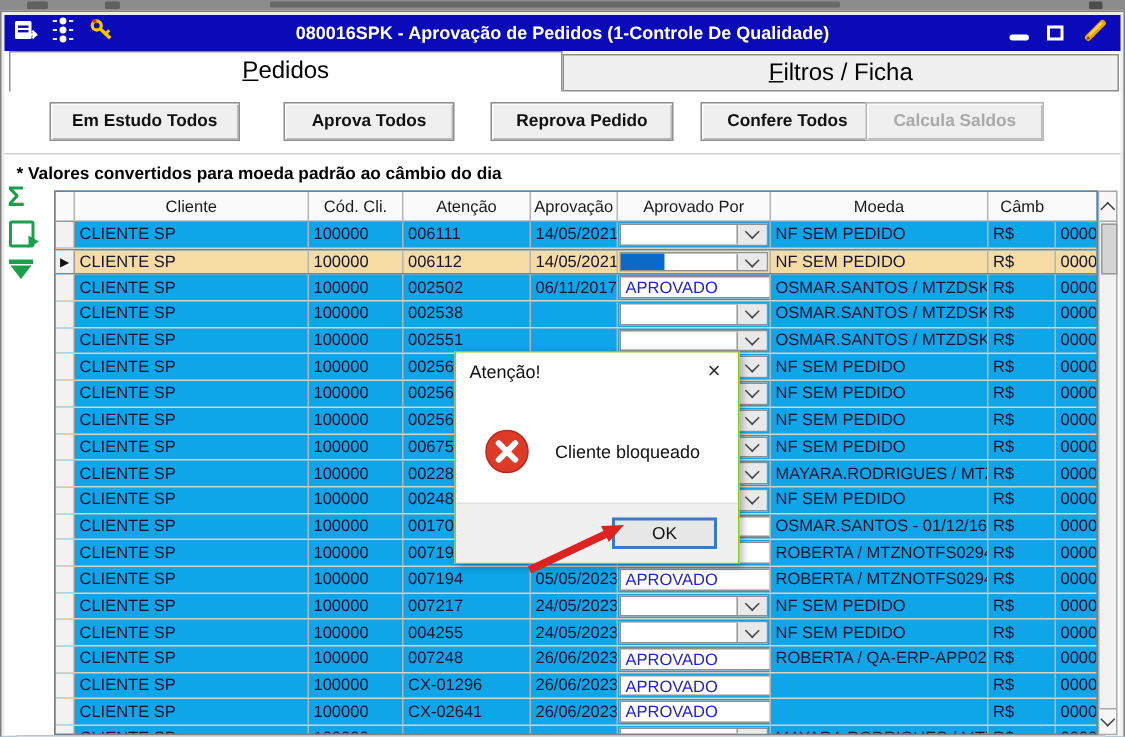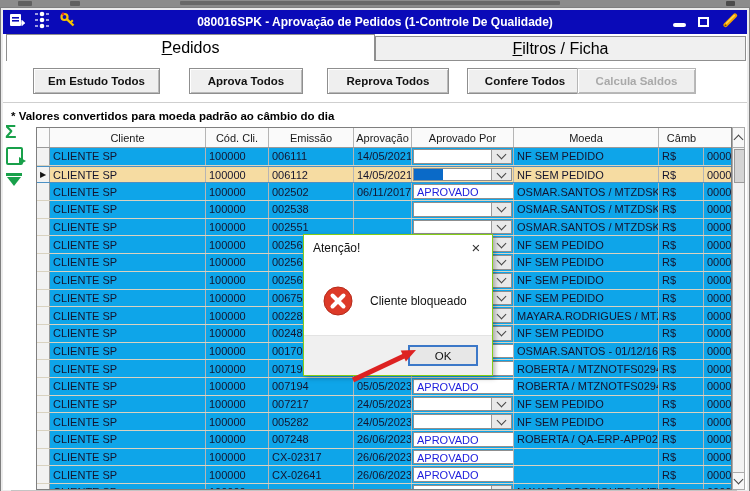--- a/index.html
+++ b/index.html
@@ -148,42 +148,42 @@
             <span>Pedidos</span>
           </div>
         <div class="tab inactive">
             <span>Filtros / Ficha</span>
           </div>
       </div>
 
       <div class="btnpanel">
         <div class="pbtn" style="left:30px;width:127px;">Em Estudo Todos</div>
         <div class="pbtn" style="left:186px;width:114px;">Aprova Todos</div>
-        <div class="pbtn" style="left:324px;width:122px;">Reprova Todos</div>
+        <div class="pbtn" style="left:324px;width:122px;">Reprova Pedido</div>
         <div class="pbtn" style="left:464px;width:116px;">Confere Todos</div>
         <div class="pbtn disabled" style="left:574px;width:119px;text-align:center;">Calcula Saldos</div>
       </div>
 
       <div class="note">* Valores convertidos para moeda padrão ao câmbio do dia</div>
 
       <div class="side-icons">
         <div class="sigma">Σ</div>
         <div class="exp-ic"></div>
         <div class="fun-ic">
             <div class="bar"></div>
             <div class="tri"></div>
           </div>
       </div>
 
       <div class="grid">
         <div class="ghead">
           <div></div>
           <div>Cliente</div>
           <div>Cód. Cli.</div>
-          <div>Emissão</div>
+          <div>Atenção</div>
           <div>Aprovação</div>
           <div>Aprovado Por</div>
           <div>Moeda</div>
           <div style="border-right:none;">Câmb</div>
         </div>
         <div class="gbody" id="grid-body">
             <div class="grow">
               <div class="gsel"></div>
               <div class="gcell">CLIENTE SP</div>
               <div class="gcell">100000</div>
@@ -450,21 +450,21 @@
                 </div>
               </div>
               <div class="gcell">NF SEM PEDIDO</div>
               <div class="gcell">R$</div>
               <div class="gcell" style="border-right: none;">0000</div>
             </div>
             <div class="grow">
               <div class="gsel"></div>
               <div class="gcell">CLIENTE SP</div>
               <div class="gcell">100000</div>
-              <div class="gcell">005282</div>
+              <div class="gcell">004255</div>
               <div class="gcell">24/05/2023</div>
               <div class="gcell combo-cell">
                 <div class="combo">
                   <span class="cval"></span>
                   <span class="cbtn">
                     <i class="chev"></i>
                   </span>
                 </div>
               </div>
               <div class="gcell">NF SEM PEDIDO</div>
@@ -486,21 +486,21 @@
                 </div>
               </div>
               <div class="gcell">ROBERTA / QA-ERP-APP02 #</div>
               <div class="gcell">R$</div>
               <div class="gcell" style="border-right: none;">0000</div>
             </div>
             <div class="grow">
               <div class="gsel"></div>
               <div class="gcell">CLIENTE SP</div>
               <div class="gcell">100000</div>
-              <div class="gcell">CX-02317</div>
+              <div class="gcell">CX-01296</div>
               <div class="gcell">26/06/2023</div>
               <div class="gcell combo-cell">
                 <div class="combo">
                   <span class="cval">APROVADO</span>
                   <span class="cbtn">
                     <i class="chev"></i>
                   </span>
                 </div>
               </div>
               <div class="gcell"></div>

